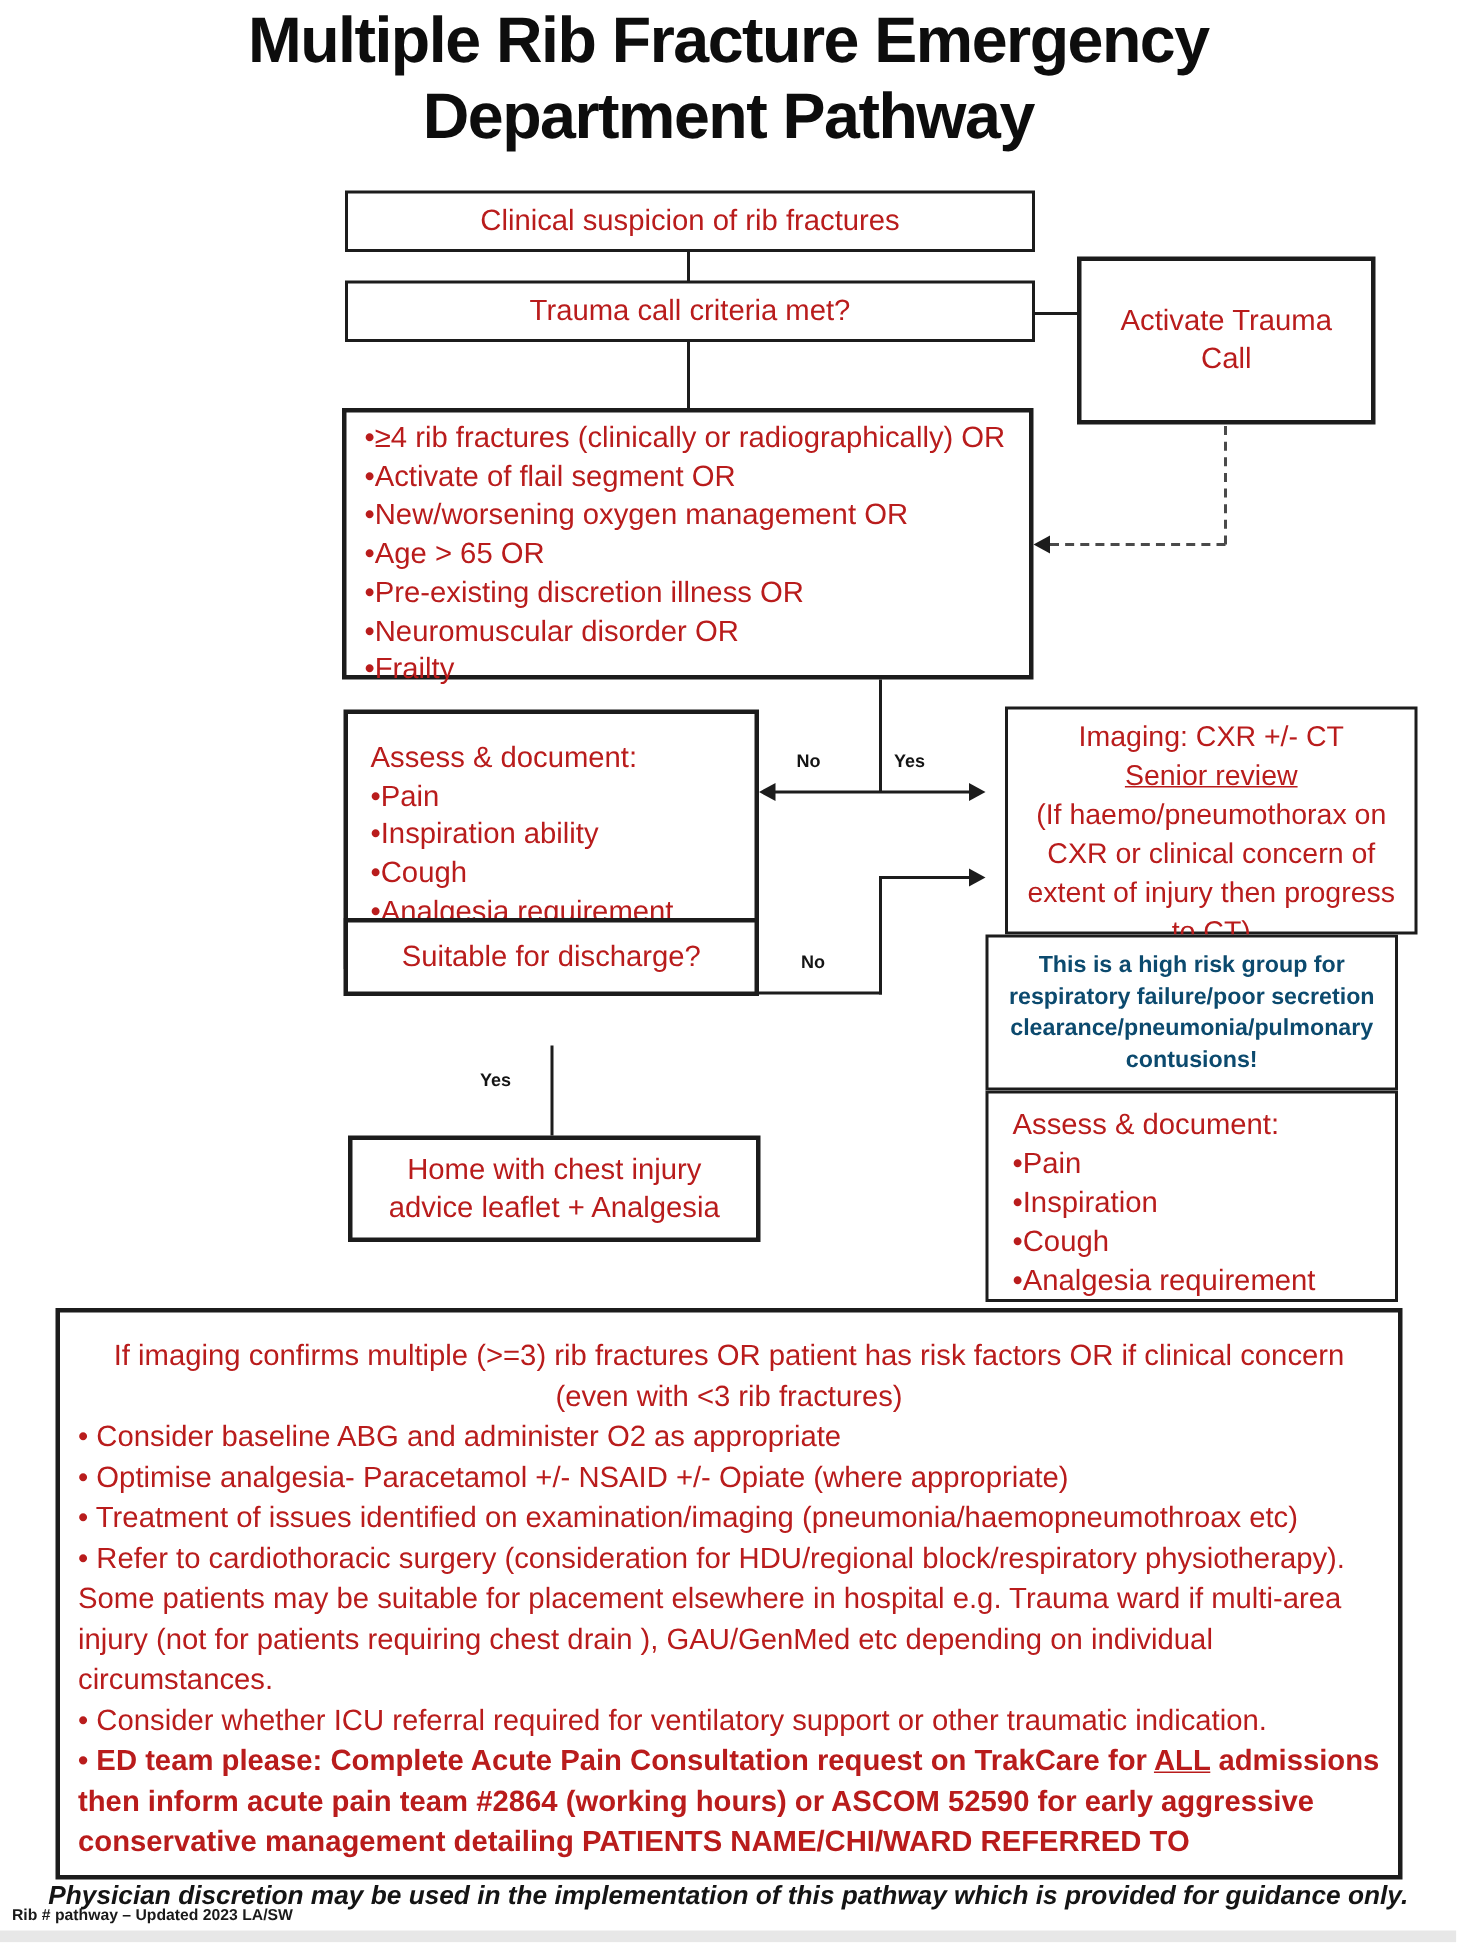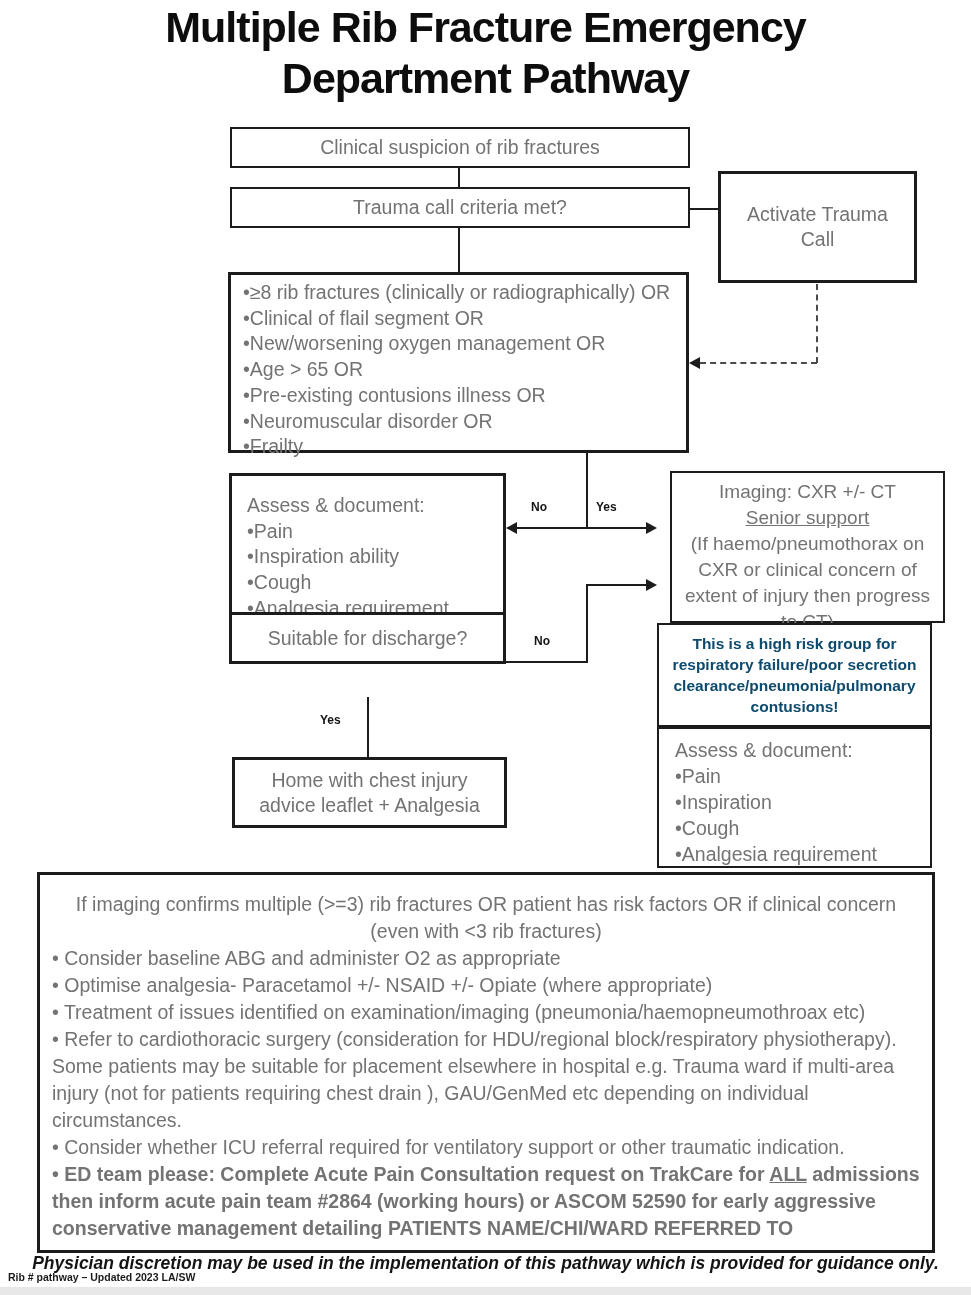--- a/index.html
+++ b/index.html
@@ -8,21 +8,21 @@
     font-family:"Liberation Sans","DejaVu Sans",sans-serif;color:#111;
   }
   
   .title{
     position:absolute;left:0;top:2px;width:971px;text-align:center;
     font-size:43px;font-weight:700;line-height:51px;letter-spacing:-1px;color:#0d0d0d;
   }
   
   .box{
     position:absolute;background:#fff;border:2px solid #1c1c1c;box-sizing:border-box;
-    font-size:19.5px;color:#737373;
+    font-size:19.5px;color:#b91c1c;
   }
   .box.center{display:flex;align-items:center;justify-content:center;text-align:center;}
   
   #box-suspicion{left:230px;top:127px;width:460px;height:41px;}
   #box-trauma-q{left:230px;top:187px;width:460px;height:41px;}
   #box-activate{left:718px;top:171px;width:199px;height:112px;border-width:3px;padding:0 26px;line-height:25px;}
   #box-criteria{left:228px;top:272px;width:461px;height:181px;border-width:3px;padding:5px 6px 0 12px;line-height:25.7px;}
   #box-assess-left{left:229px;top:473px;width:277px;height:173px;border-width:3px;padding:17px 6px 0 15px;line-height:25.7px;}
   #box-discharge{left:229px;top:612px;width:277px;height:52px;border-width:3px;}
   #box-home{left:232px;top:757px;width:275px;height:71px;border-width:3px;line-height:25px;padding:0 20px;}
@@ -65,25 +65,25 @@
 
   <div class="box center" id="box-trauma-q">
     <span>Trauma call criteria met?</span>
   </div>
 
   <div class="box center" id="box-activate">
     <span>Activate Trauma Call</span>
   </div>
 
   <div class="box" id="box-criteria">
-    <div>•≥8 rib fractures (clinically or radiographically) OR</div>
-    <div>•Clinical of flail segment OR</div>
+    <div>•≥4 rib fractures (clinically or radiographically) OR</div>
+    <div>•Activate of flail segment OR</div>
     <div>•New/worsening oxygen management OR</div>
     <div>•Age &gt; 65 OR</div>
-    <div>•Pre-existing contusions illness OR</div>
+    <div>•Pre-existing discretion illness OR</div>
     <div>•Neuromuscular disorder OR</div>
     <div>•Frailty</div>
   </div>
 
   <div class="box" id="box-assess-left">
     <div>Assess &amp; document:</div>
     <div>•Pain</div>
     <div>•Inspiration ability</div>
     <div>•Cough</div>
     <div>•Analgesia requirement</div>
@@ -92,21 +92,21 @@
   <div class="box center" id="box-discharge">
     <span>Suitable for discharge?</span>
   </div>
 
   <div class="box center" id="box-home">
     <span>Home with chest injury advice leaflet + Analgesia</span>
   </div>
 
   <div class="box" id="box-imaging">
     <div>Imaging: CXR +/- CT</div>
-    <div class="underline">Senior support</div>
+    <div class="underline">Senior review</div>
     <div>(If haemo/pneumothorax on CXR or clinical concern of extent of injury then progress to CT)</div>
   </div>
 
   <div class="box" id="box-redwarn">
     <span>This is a high risk group for respiratory failure/poor secretion clearance/pneumonia/pulmonary contusions!</span>
   </div>
 
   <div class="box" id="box-assess-right">
     <div>Assess &amp; document:</div>
     <div>•Pain</div>

